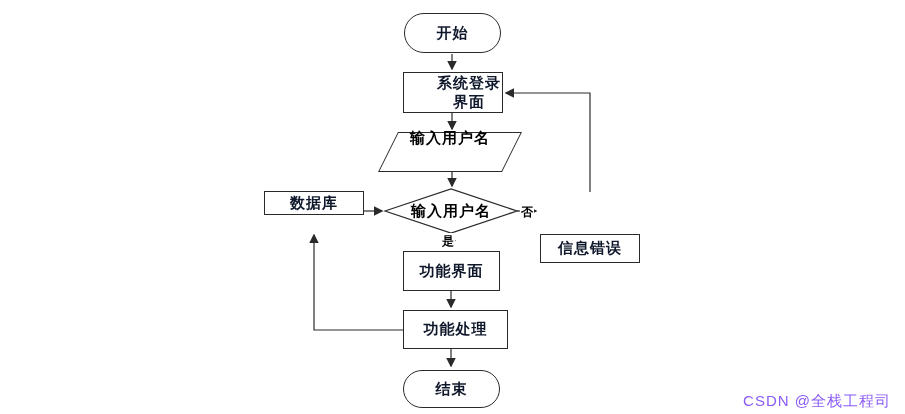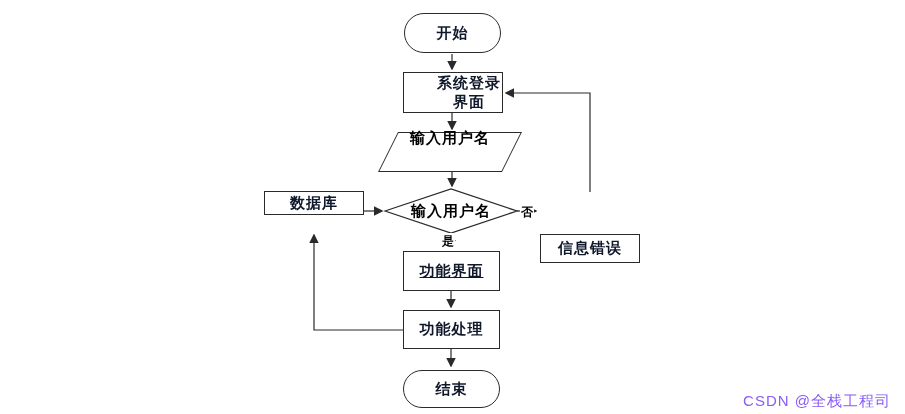--- a/index.html
+++ b/index.html
@@ -82,25 +82,25 @@
   </div>
 
   <div class="node" style="left:264px;top:191px;width:100px;height:24px;">
     <span>数据库</span>
   </div>
 
   <div class="node" style="left:540px;top:192px;width:100px;height:29px;margin-top:42px;">
     <span>信息错误</span>
   </div>
 
-  <div class="node" style="left:403px;top:251px;width:97px;height:40px;text-decoration:underline;">
+  <div class="node" style="left:403px;top:251px;width:97px;height:40px;">
     <span>功能界面</span>
   </div>
 
-  <div class="node" style="left:403px;top:310px;width:97px;height:39px;font-family:Liberation Serif, serif;">
+  <div class="node" style="left:403px;top:310px;width:105px;height:39px;font-family:Liberation Serif, serif;">
     <span>功能处理</span>
   </div>
 
   <div class="node terminator" style="left:403px;top:370px;width:97px;height:38px;justify-content:center;">
     <span>结束</span>
   </div>
 
   <div class="edge-label" style="left:520px;top:204px;">否</div>
   <div class="edge-label" style="left:441px;top:233px;">是</div>
 

